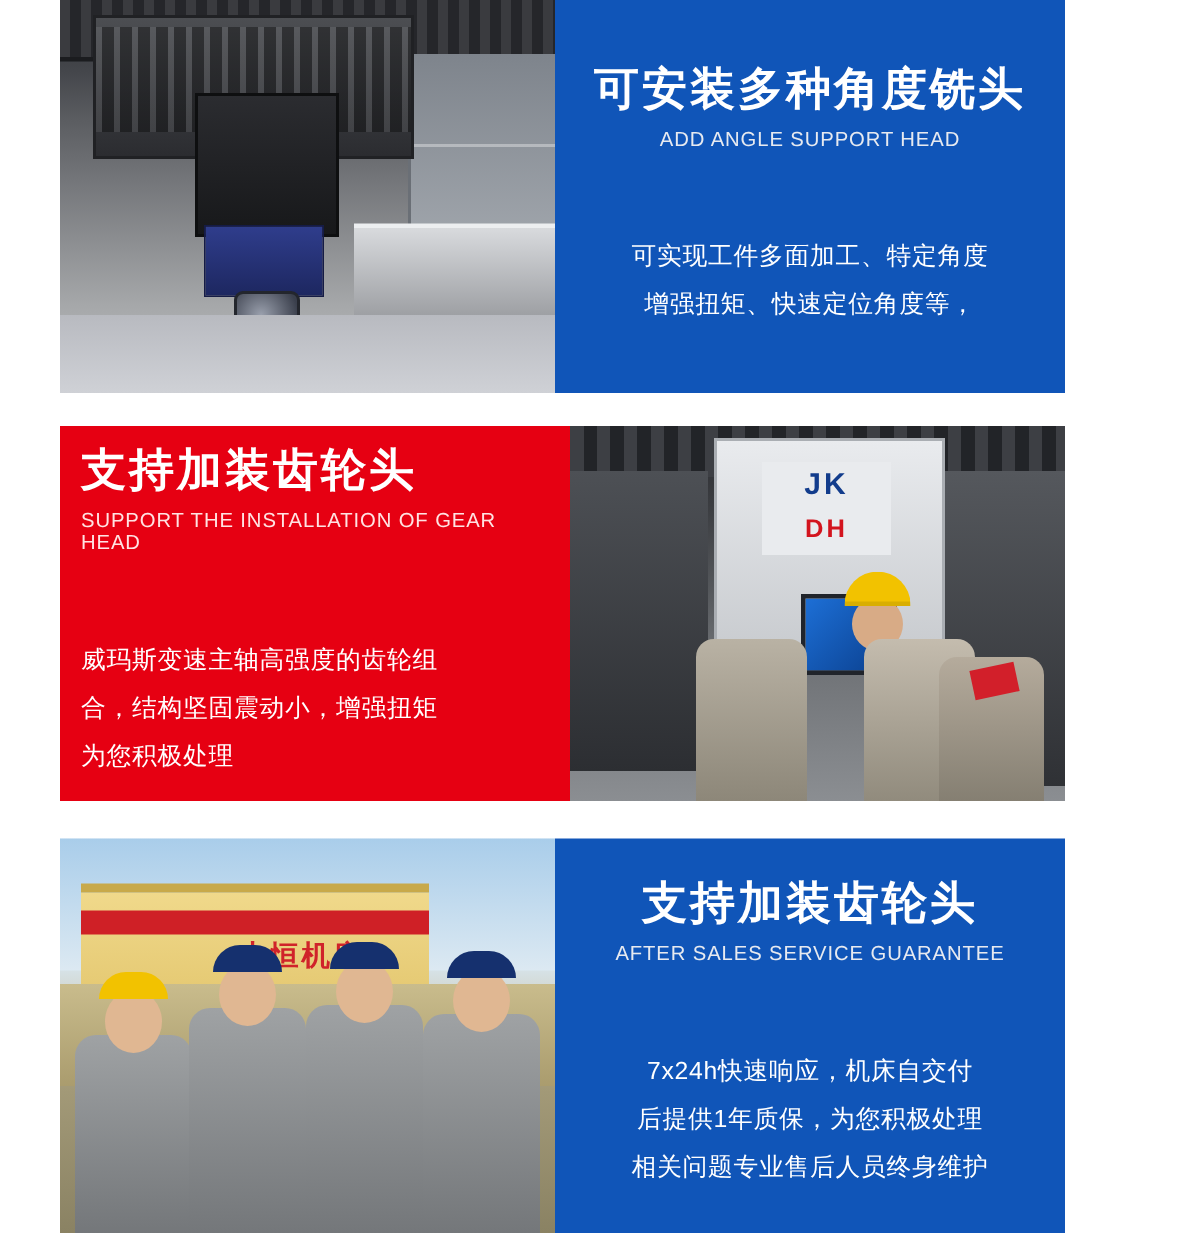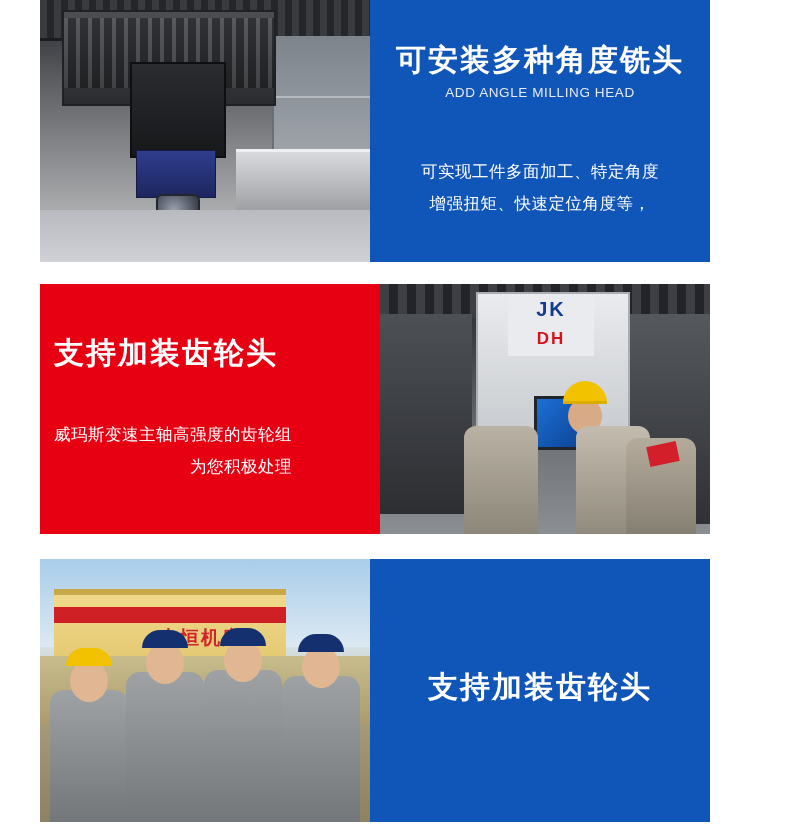--- a/index.html
+++ b/index.html
@@ -67,21 +67,21 @@
   }
   .panel-red .t-sub { color: #ffe3e3; }
   .t-body {
     font-size: 16.5px;
     color: #ffffff;
     line-height: 1.95;
     text-align: center;
     letter-spacing: 0.5px;
     margin-top: 41px;
   }
-  .t-body.left { text-align: right; }
+  .t-body.left { text-align: left; }
   .t-title.left, .t-sub.left { text-align: left; align-self: flex-start;}
   .panel-text.align-left { align-items: flex-start; }
 
   
   .img1 {
     background:
       linear-gradient(180deg, #2e2f33 0%, #44464b 18%, #5a5c60 30%, #74767a 46%, #8d8f92 62%, #a6a8aa 78%, #bdbfc1 100%);
   }
   .img1 .ceiling {
     position: absolute; left: 0; top: 0; width: 100%; height: 38px;
@@ -138,21 +138,21 @@
   .img2 .top-rail {
     position: absolute; left: 0; top: 0; width: 100%; height: 34px;
     background: repeating-linear-gradient(90deg,#3d3f44 0 9px,#222428 9px 18px);
   }
   .img2 .column {
     position: absolute; left: 96px; top: 8px; width: 150px; height: 150px;
     background: linear-gradient(180deg,#e9ebee,#c6c9cd);
     border: 2px solid #aaaeb3;
   }
   .img2 .logo {
-    position: absolute; left: 128px; top: 10px; width: 86px; height: 62px;
+    position: absolute; left: 128px; top: 24px; width: 86px; height: 62px;
     background: #e9ebee;
     color: #123c8c; font-weight: bold; font-size: 20px; text-align: center; line-height: 30px;
     letter-spacing: 2px;
   }
   .img2 .logo .red { color: #d3141e; font-size: 17px; display:block; }
   .img2 .machine-left {
     position: absolute; left: 0; top: 30px; width: 92px; height: 200px;
     background: linear-gradient(180deg,#4d5055,#2c2e32);
   }
   .img2 .machine-right {
@@ -261,33 +261,35 @@
         <div class="gantry-slots"></div>
       </div>
       <div class="head"></div>
       <div class="head-blue"></div>
       <div class="spindle"></div>
       <div class="table"></div>
       <div class="floor"></div>
     </div>
     <div class="panel-text panel-blue">
       <div class="t-title">可安装多种角度铣头</div>
-      <div class="t-sub">ADD ANGLE MILLING HEAD</div>
+      <div class="t-sub">ADD ANGLE SUPPORT HEAD</div>
       <div class="t-body">
         <div>可实现工件多面加工、特定角度</div>
         <div>增强扭矩、快速定位角度等，</div>
       </div>
     </div>
   </div>
 
   <div class="row row-2">
     <div class="panel-text panel-red align-left">
       <div class="t-title left">支持加装齿轮头</div>
+      <div class="t-sub left">SUPPORT THE INSTALLATION OF GEAR HEAD</div>
       <div class="t-body left">
         <div>威玛斯变速主轴高强度的齿轮组</div>
+        <div>合，结构坚固震动小，增强扭矩</div>
         <div>为您积极处理</div>
       </div>
     </div>
     <div class="panel-img img2">
       <div class="top-rail"></div>
       <div class="machine-left"></div>
       <div class="machine-right"></div>
       <div class="column"></div>
       <div class="logo">
         <span>JK</span>
@@ -335,16 +337,22 @@
         <div class="p-hat"></div>
       </div>
       <div class="p p4">
         <div class="p-body"></div>
         <div class="p-head"></div>
         <div class="p-hat"></div>
       </div>
     </div>
     <div class="panel-text panel-blue">
       <div class="t-title">支持加装齿轮头</div>
+      <div class="t-sub">AFTER SALES SERVICE GUARANTEE</div>
+      <div class="t-body">
+        <div>7x24h快速响应，机床自交付</div>
+        <div>后提供1年质保，为您积极处理</div>
+        <div>相关问题专业售后人员终身维护</div>
+      </div>
     </div>
   </div>
 
 </div>
 
 </body></html>

